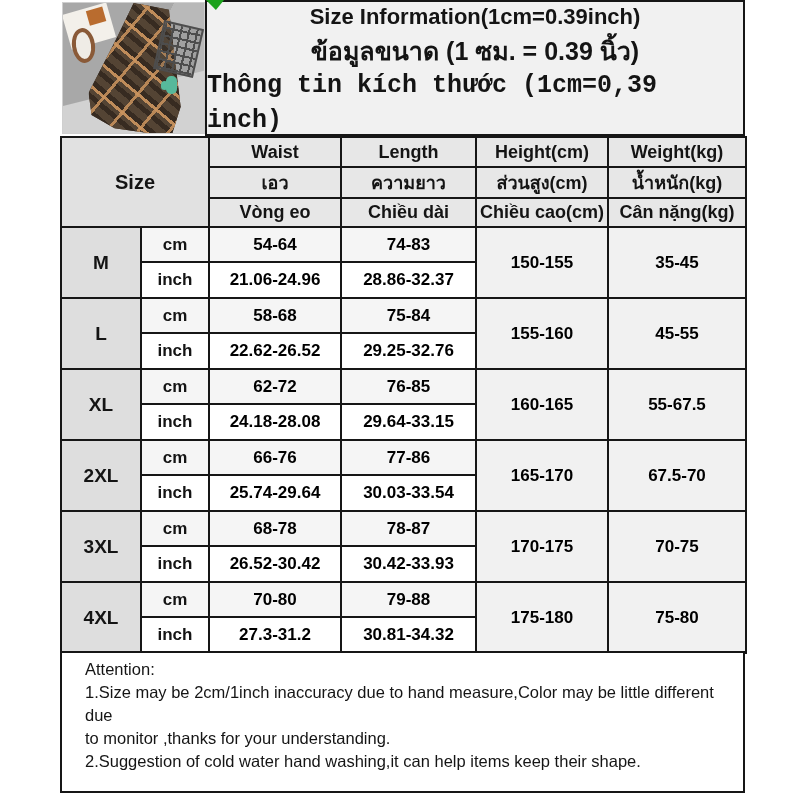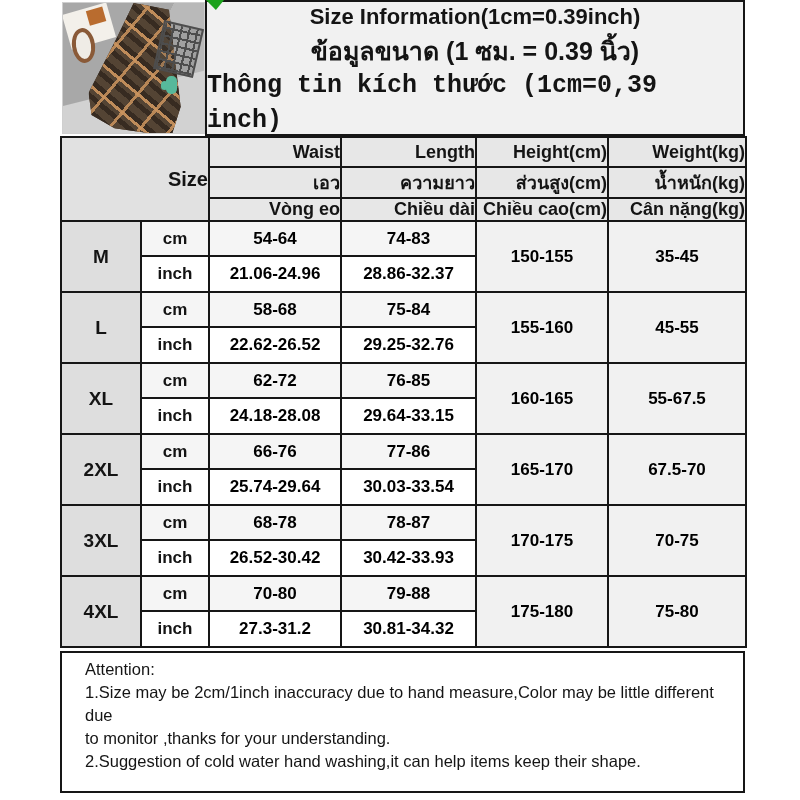--- a/index.html
+++ b/index.html
@@ -43,24 +43,24 @@
                 text-align:left; font-weight:bold; }
   .header-box .t1 { font-size:22px; line-height:35px; }
   .header-box .t2 { font-size:25px; line-height:34px; }
   .header-box .t3 { font-size:25px; line-height:35px;font-family:Liberation Mono, monospace; }
 
   
   table.size-table { position:absolute; left:60px; top:136px; width:685px;
                      border-collapse:collapse; table-layout:fixed; }
   .size-table th, .size-table td { border:2px solid #161616; text-align:center; vertical-align:middle;
                      padding:0; overflow:hidden; white-space:nowrap; }
-  .size-table th { font-size:18px; font-weight:bold; background:#e7e7e7;text-align:right; }
+  .size-table th { font-size:18px; font-weight:bold; background:#e7e7e7; }
   .size-table .hrow1 th { height:30px; }
   .size-table .hrow2 th { height:30px; }
-  .size-table .hrow3 th { height:23px; }
+  .size-table .hrow3 th { height:29px; }
   .size-table th.size-h { background:#e1e1e1; font-size:20px; }
   .size-table td { font-size:17px; font-weight:bold; color:#000000; }
   .size-table tr.r-cm td { height:35px; }
   .size-table tr.r-inch td { height:36px;text-align:center; }
   .size-table td.size-cell { background:#dedede; font-size:19px; color:#141414; }
   .size-table td.unit-cell { color:#141414; }
   .size-table tr.r-cm td.c { background:#f5f5f5; }
   .size-table tr.r-inch td.c { background:#ffffff; }
   .size-table td.merged { background:#f1f1f1; }
 

